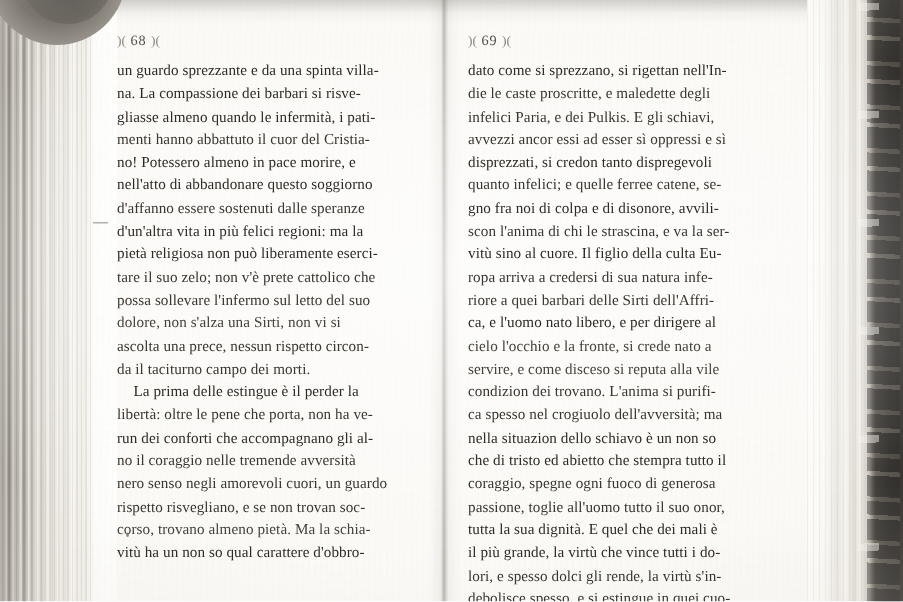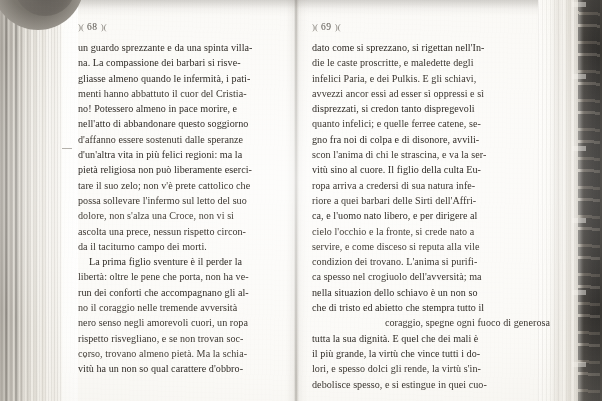--- a/index.html
+++ b/index.html
@@ -281,29 +281,29 @@
       <span class="line blur-a f1" style="transform: scaleX(1);">na. La compassione dei barbari si risve-</span>
       <span class="line blur-a f1" style="transform: scaleX(1);">gliasse almeno quando le infermità, i pati-</span>
       <span class="line blur-b f2" style="transform: scaleX(1);">menti hanno abbattuto il cuor del Cristia-</span>
       <span class="line blur-a f1" style="transform: scaleX(1);">no! Potessero almeno in pace morire, e</span>
       <span class="line blur-a f1" style="transform: scaleX(1);">nell'atto di abbandonare questo soggiorno</span>
       <span class="line blur-b f2" style="transform: scaleX(1);">d'affanno essere sostenuti dalle speranze</span>
       <span class="line blur-a f1" style="transform: scaleX(1);">d'un'altra vita in più felici regioni: ma la</span>
       <span class="line blur-a f1" style="transform: scaleX(1);">pietà religiosa non può liberamente eserci-</span>
       <span class="line blur-b f2" style="transform: scaleX(1);">tare il suo zelo; non v'è prete cattolico che</span>
       <span class="line blur-b f2" style="transform: scaleX(1);">possa sollevare l'infermo sul letto del suo</span>
-      <span class="line blur-c f3" style="transform: scaleX(1);">dolore, non s'alza una Croce, non vi si</span>
+      <span class="line blur-c f3" style="transform: scaleX(1);">dolore, non s'alza una Sirti, non vi si</span>
       <span class="line blur-b f2" style="transform: scaleX(1);">ascolta una prece, nessun rispetto circon-</span>
       <span class="line blur-b f2" style="transform: scaleX(1);">da il taciturno campo dei morti.</span>
 
-      <span class="line indent blur-a f1" style="transform: scaleX(1);">La prima figlio sventure è il perder la</span>
+      <span class="line indent blur-a f1" style="transform: scaleX(1);">La prima delle estingue è il perder la</span>
       <span class="line blur-b f2" style="transform: scaleX(1);">libertà: oltre le pene che porta, non ha ve-</span>
       <span class="line blur-a f1" style="transform: scaleX(1);">run dei conforti che accompagnano gli al-</span>
       <span class="line blur-b f2" style="transform: scaleX(1);">no il coraggio nelle tremende avversità</span>
-      <span class="line blur-b f2" style="transform: scaleX(1);">nero senso negli amorevoli cuori, un ropa</span>
+      <span class="line blur-b f2" style="transform: scaleX(1);">nero senso negli amorevoli cuori, un guardo</span>
       <span class="line blur-b f2" style="transform: scaleX(1);">rispetto risvegliano, e se non trovan soc-</span>
       <span class="line blur-c f3" style="transform: scaleX(1);">corso, trovano almeno pietà. Ma la schia-</span>
       <span class="line blur-a f1" style="transform: scaleX(1);">vitù ha un non so qual carattere d'obbro-</span>
 
     </div>
   </div>
 
   <div class="page page-right">
     <div class="folio">
       <span class="brk">)(</span><span class="num">69</span><span class="brk">)(</span>
@@ -321,21 +321,22 @@
       <span class="line blur-a f1" style="transform: scaleX(1);">vitù sino al cuore. Il figlio della culta Eu-</span>
       <span class="line blur-b f2" style="transform: scaleX(1);">ropa arriva a credersi di sua natura infe-</span>
       <span class="line blur-b f2" style="transform: scaleX(1);">riore a quei barbari delle Sirti dell'Affri-</span>
       <span class="line blur-a f1" style="transform: scaleX(1);">ca, e l'uomo nato libero, e per dirigere al</span>
       <span class="line blur-c f3" style="transform: scaleX(1);">cielo l'occhio e la fronte, si crede nato a</span>
       <span class="line blur-c f3" style="transform: scaleX(1);">servire, e come disceso si reputa alla vile</span>
       <span class="line blur-b f2" style="transform: scaleX(1);">condizion dei trovano. L'anima si purifi-</span>
       <span class="line blur-b f2" style="transform: scaleX(1);">ca spesso nel crogiuolo dell'avversità; ma</span>
       <span class="line blur-a f1" style="transform: scaleX(1);">nella situazion dello schiavo è un non so</span>
       <span class="line blur-a f1" style="transform: scaleX(1);">che di tristo ed abietto che stempra tutto il</span>
-      <span class="line blur-b f2" style="transform: scaleX(1); text-align: right;">coraggio, spegne ogni fuoco di generosa</span>
+      <span class="line blur-b f2" style="transform: scaleX(1);">coraggio, spegne ogni fuoco di generosa</span>
+      <span class="line blur-b f2" style="transform: scaleX(1);">passione, toglie all'uomo tutto il suo onor,</span>
       <span class="line blur-a f1" style="transform: scaleX(1);">tutta la sua dignità. E quel che dei mali è</span>
       <span class="line blur-a f1" style="transform: scaleX(1);">il più grande, la virtù che vince tutti i do-</span>
       <span class="line blur-b f2" style="transform: scaleX(1);">lori, e spesso dolci gli rende, la virtù s'in-</span>
       <span class="line blur-b f2" style="transform: scaleX(1);">debolisce spesso, e si estingue in quei cuo-</span>
 
     </div>
   </div>
 
   <div class="paper-noise"></div>
   <div class="paper-tone"></div>

